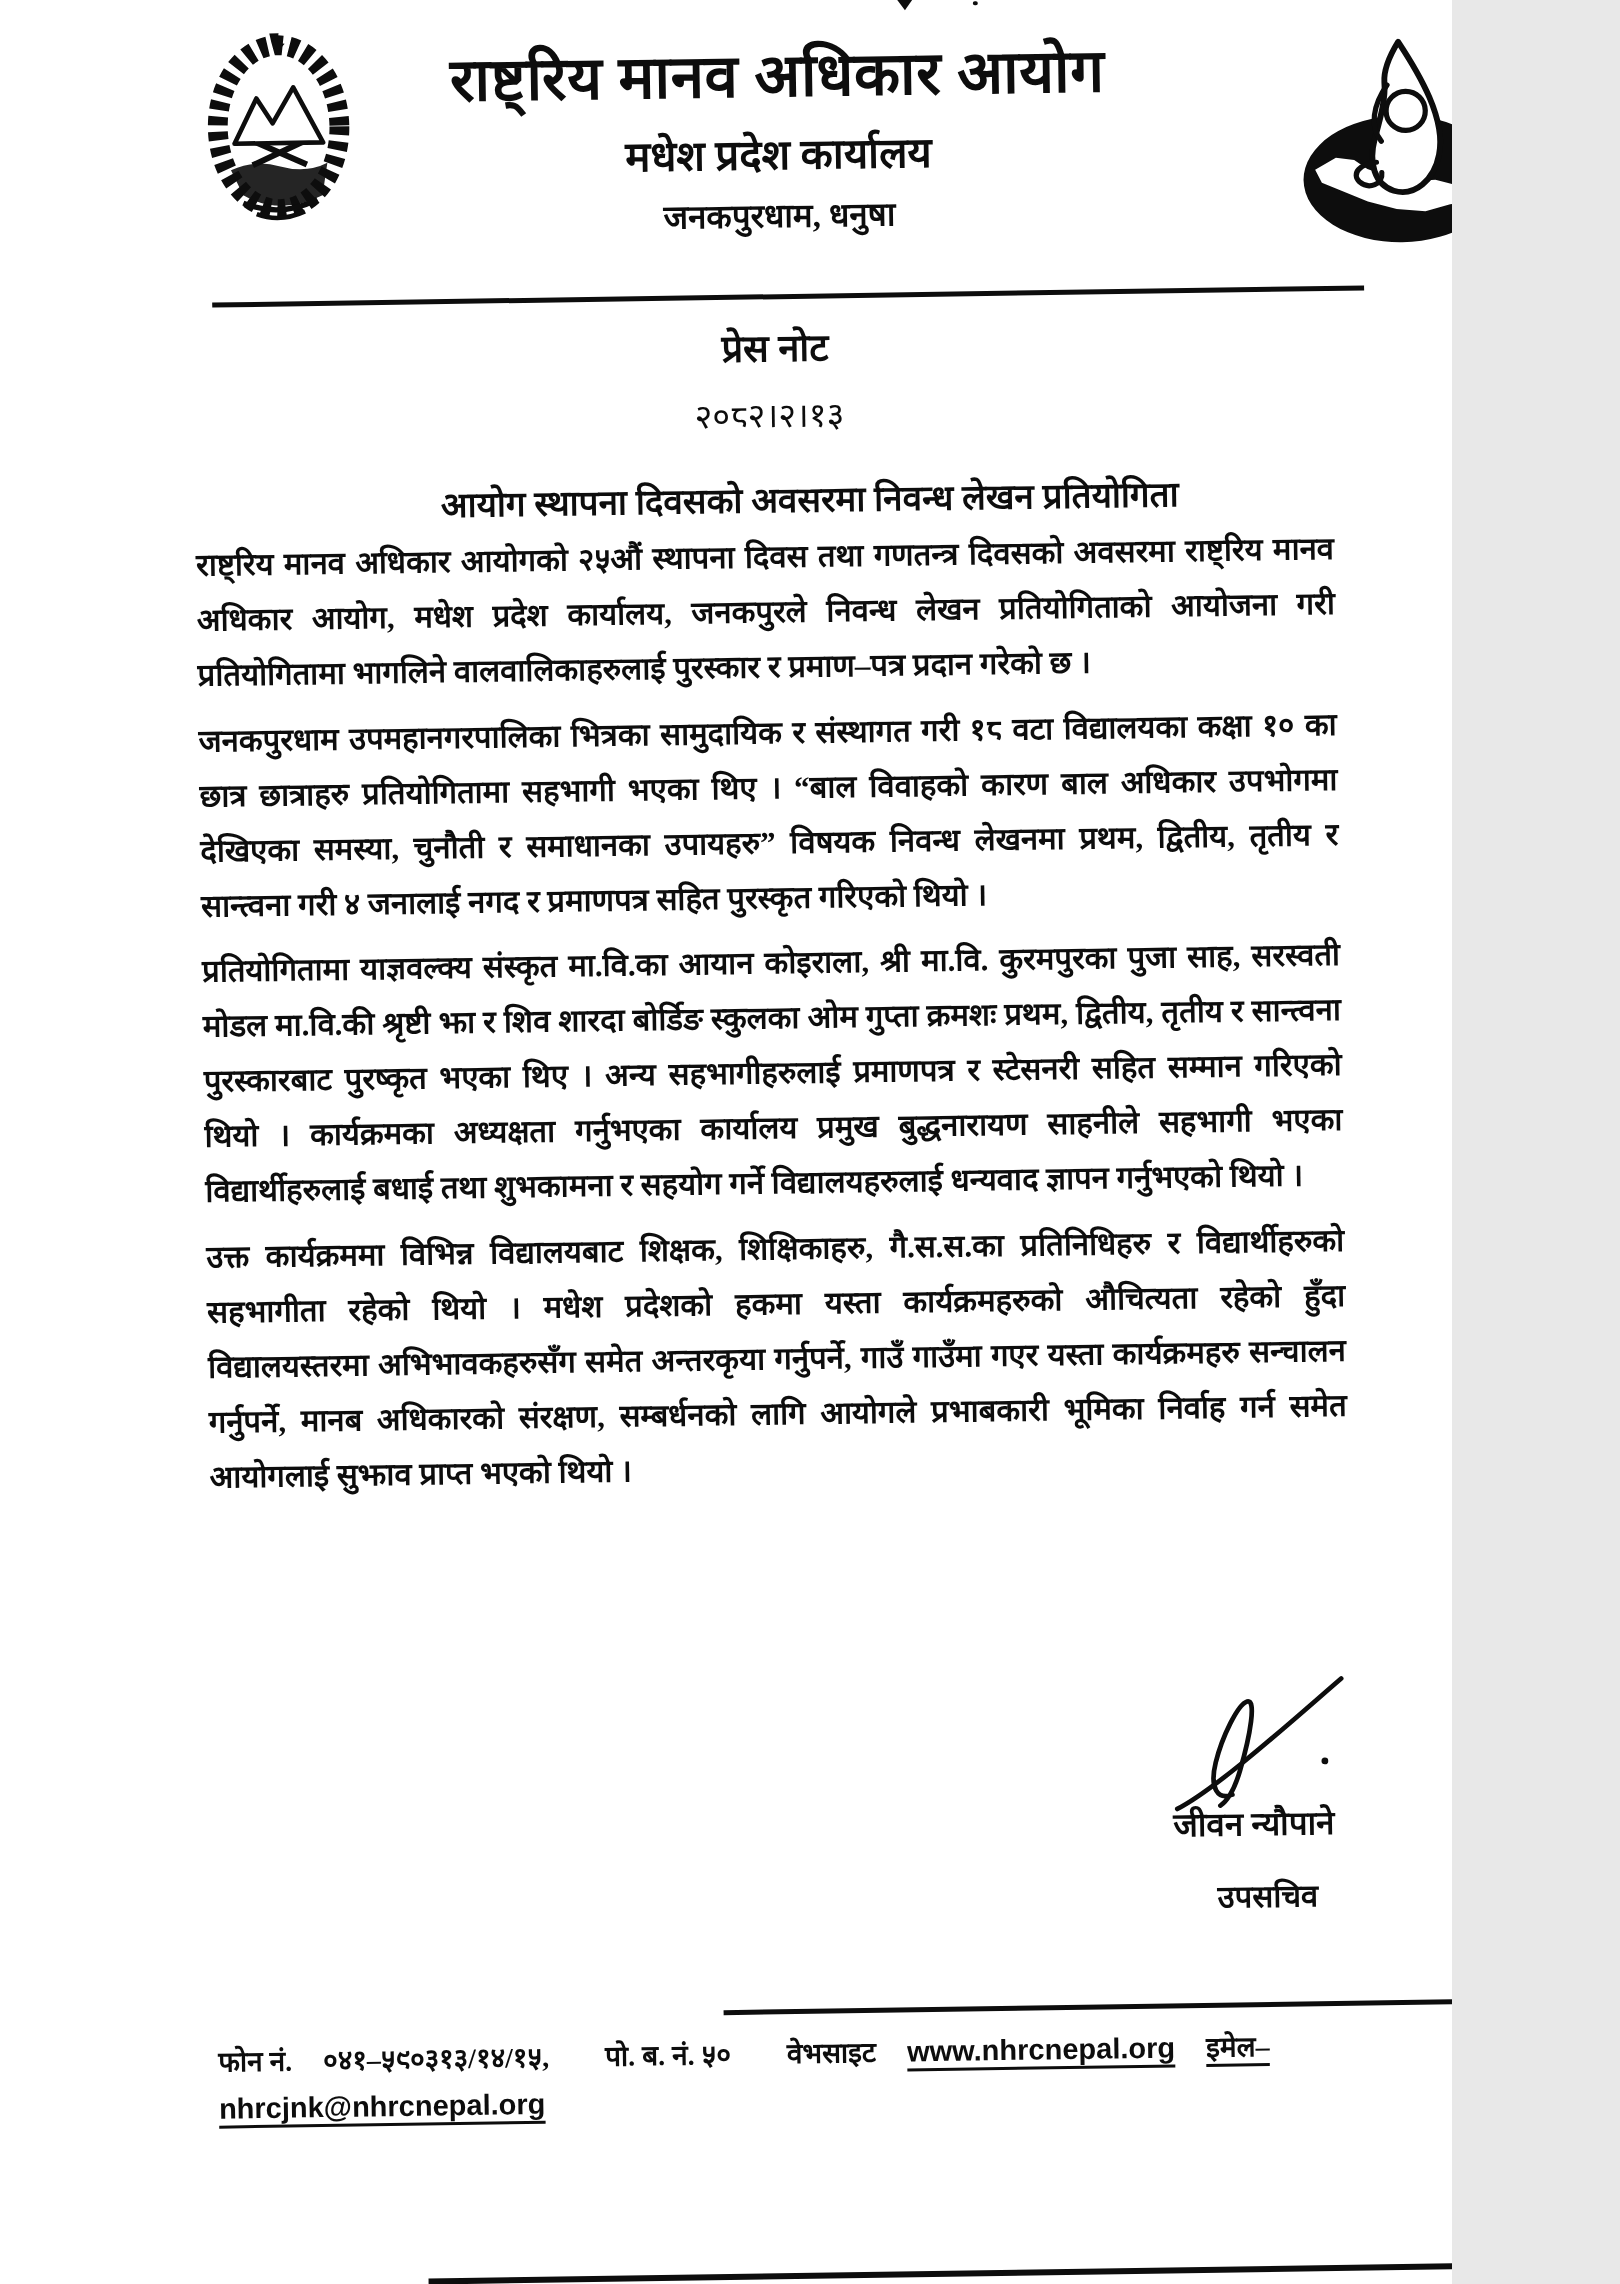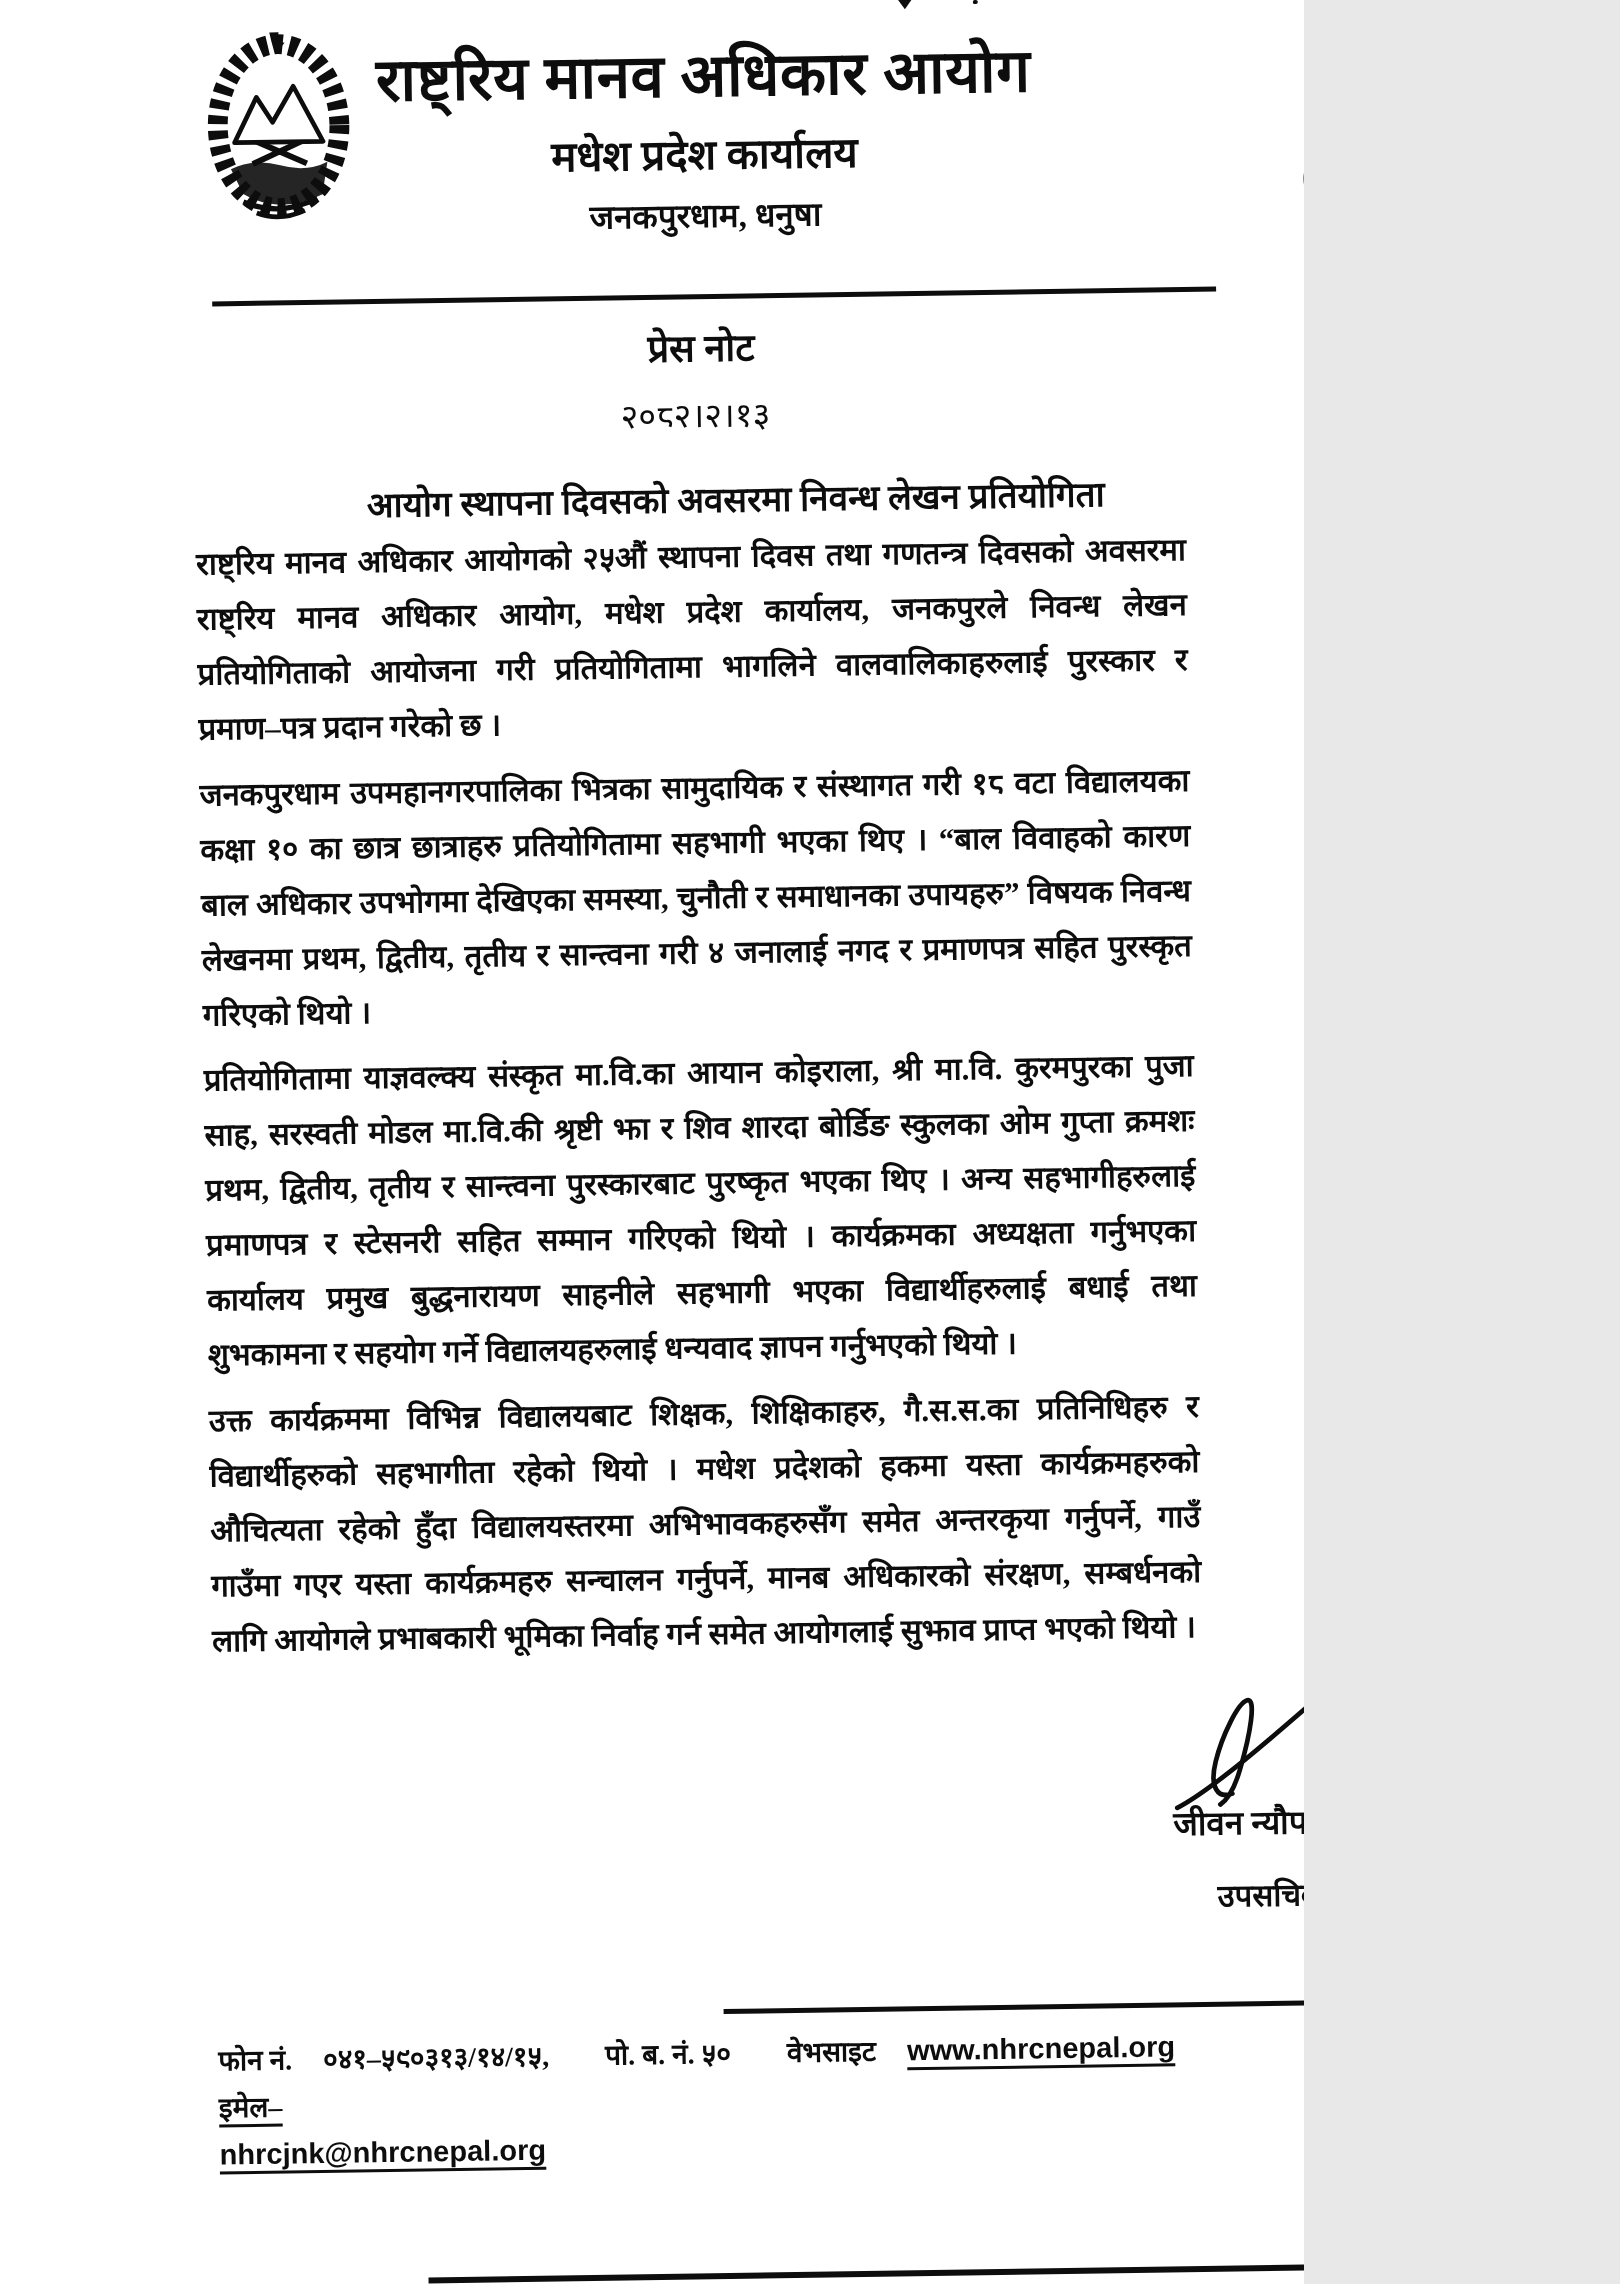--- a/index.html
+++ b/index.html
@@ -1,18 +1,18 @@
 <!DOCTYPE html>
 <html lang="ne" style="font-size:10.5px"><head>
 <meta charset="utf-8">
 <style>
   html,body{margin:0;padding:0;background:#e8e8e8;}
   .page{
     position:relative;
-    width:1304px;height:2284px;
+    width:1452px;height:2284px;
     background:#ffffff;
     overflow:hidden;
     font-family:"Liberation Serif","DejaVu Serif",serif;
     color:#0d0d0d;
   }
   .tilt{position:absolute;inset:0;transform:rotate(-0.85deg);transform-origin:50% 45%;}
   
   .hdr{position:absolute;top:18.3px;left:0;right:0;height:261px;}
   .emblem{position:absolute;top:3.9px;left:216px;width:152px;height:200px;}
   .titles{position:absolute;left:0;right:0;top:26px;text-align:center;padding-left:131px;}

